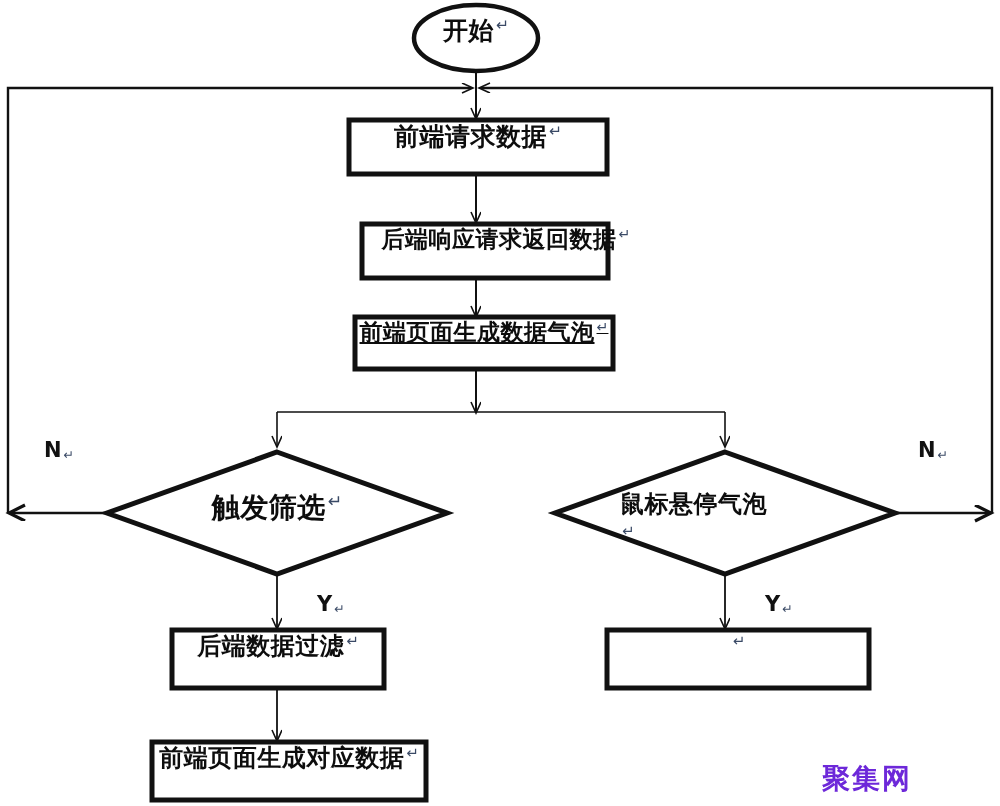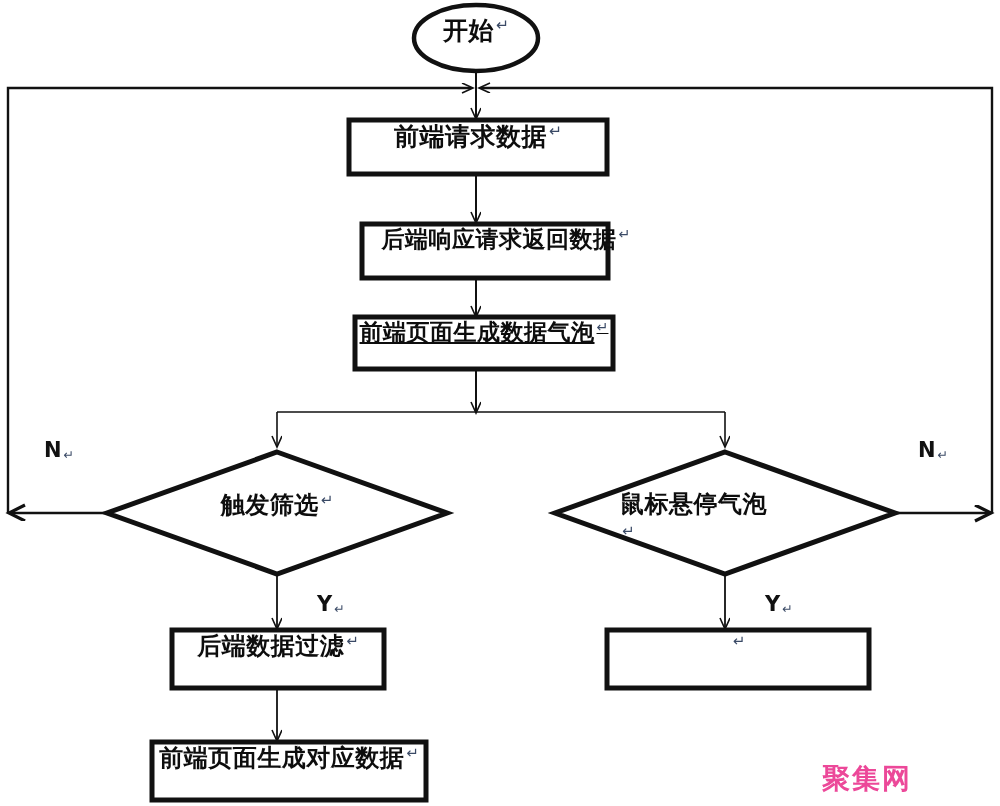--- a/index.html
+++ b/index.html
@@ -136,21 +136,21 @@
   <div class="node-text" style="left:362px; top:224px; width:246px; height:54px; font-size:23px;margin-left:21px;">
     <span>后端响应请求返回数据</span>
       <span class="pilcrow">↵</span>
   </div>
 
   <div class="node-text" style="left:355px; top:317px; width:258px; height:52px; font-size:23px;text-decoration:underline;">
     <span>前端页面生成数据气泡</span>
       <span class="pilcrow">↵</span>
   </div>
 
-  <div class="node-text" style="left:187px; top:489px; width:180px; height:48px; font-size:24px;">
+  <div class="node-text" style="left:187px; top:489px; width:180px; height:48px; font-size:28px;">
     <span>触发筛选</span>
       <span class="pilcrow">↵</span>
   </div>
 
   <div class="node-text" style="left:620px; top:489px; width:210px; height:48px; font-size:24px;flex-direction:column;">
     <span>鼠标悬停气泡</span>
       <span class="pilcrow">↵</span>
   </div>
 
   <div class="node-text" style="left:172px; top:630px; width:212px; height:58px; font-size:24px;">
@@ -176,15 +176,15 @@
   </div>
 
   <div class="edge-label" style="left:317px; top:592px;">
     <span>Y</span><span class="pilcrow">↵</span>
   </div>
 
   <div class="edge-label" style="left:765px; top:592px;">
     <span>Y</span><span class="pilcrow">↵</span>
   </div>
 
-  <div class="watermark" style="left:822px; top:760px; color:#ec4899;">聚集网</div>
+  <div class="watermark" style="left:822px; top:760px; color:#6d28d9;">聚集网</div>
 
 </div>
 
 </body></html>

